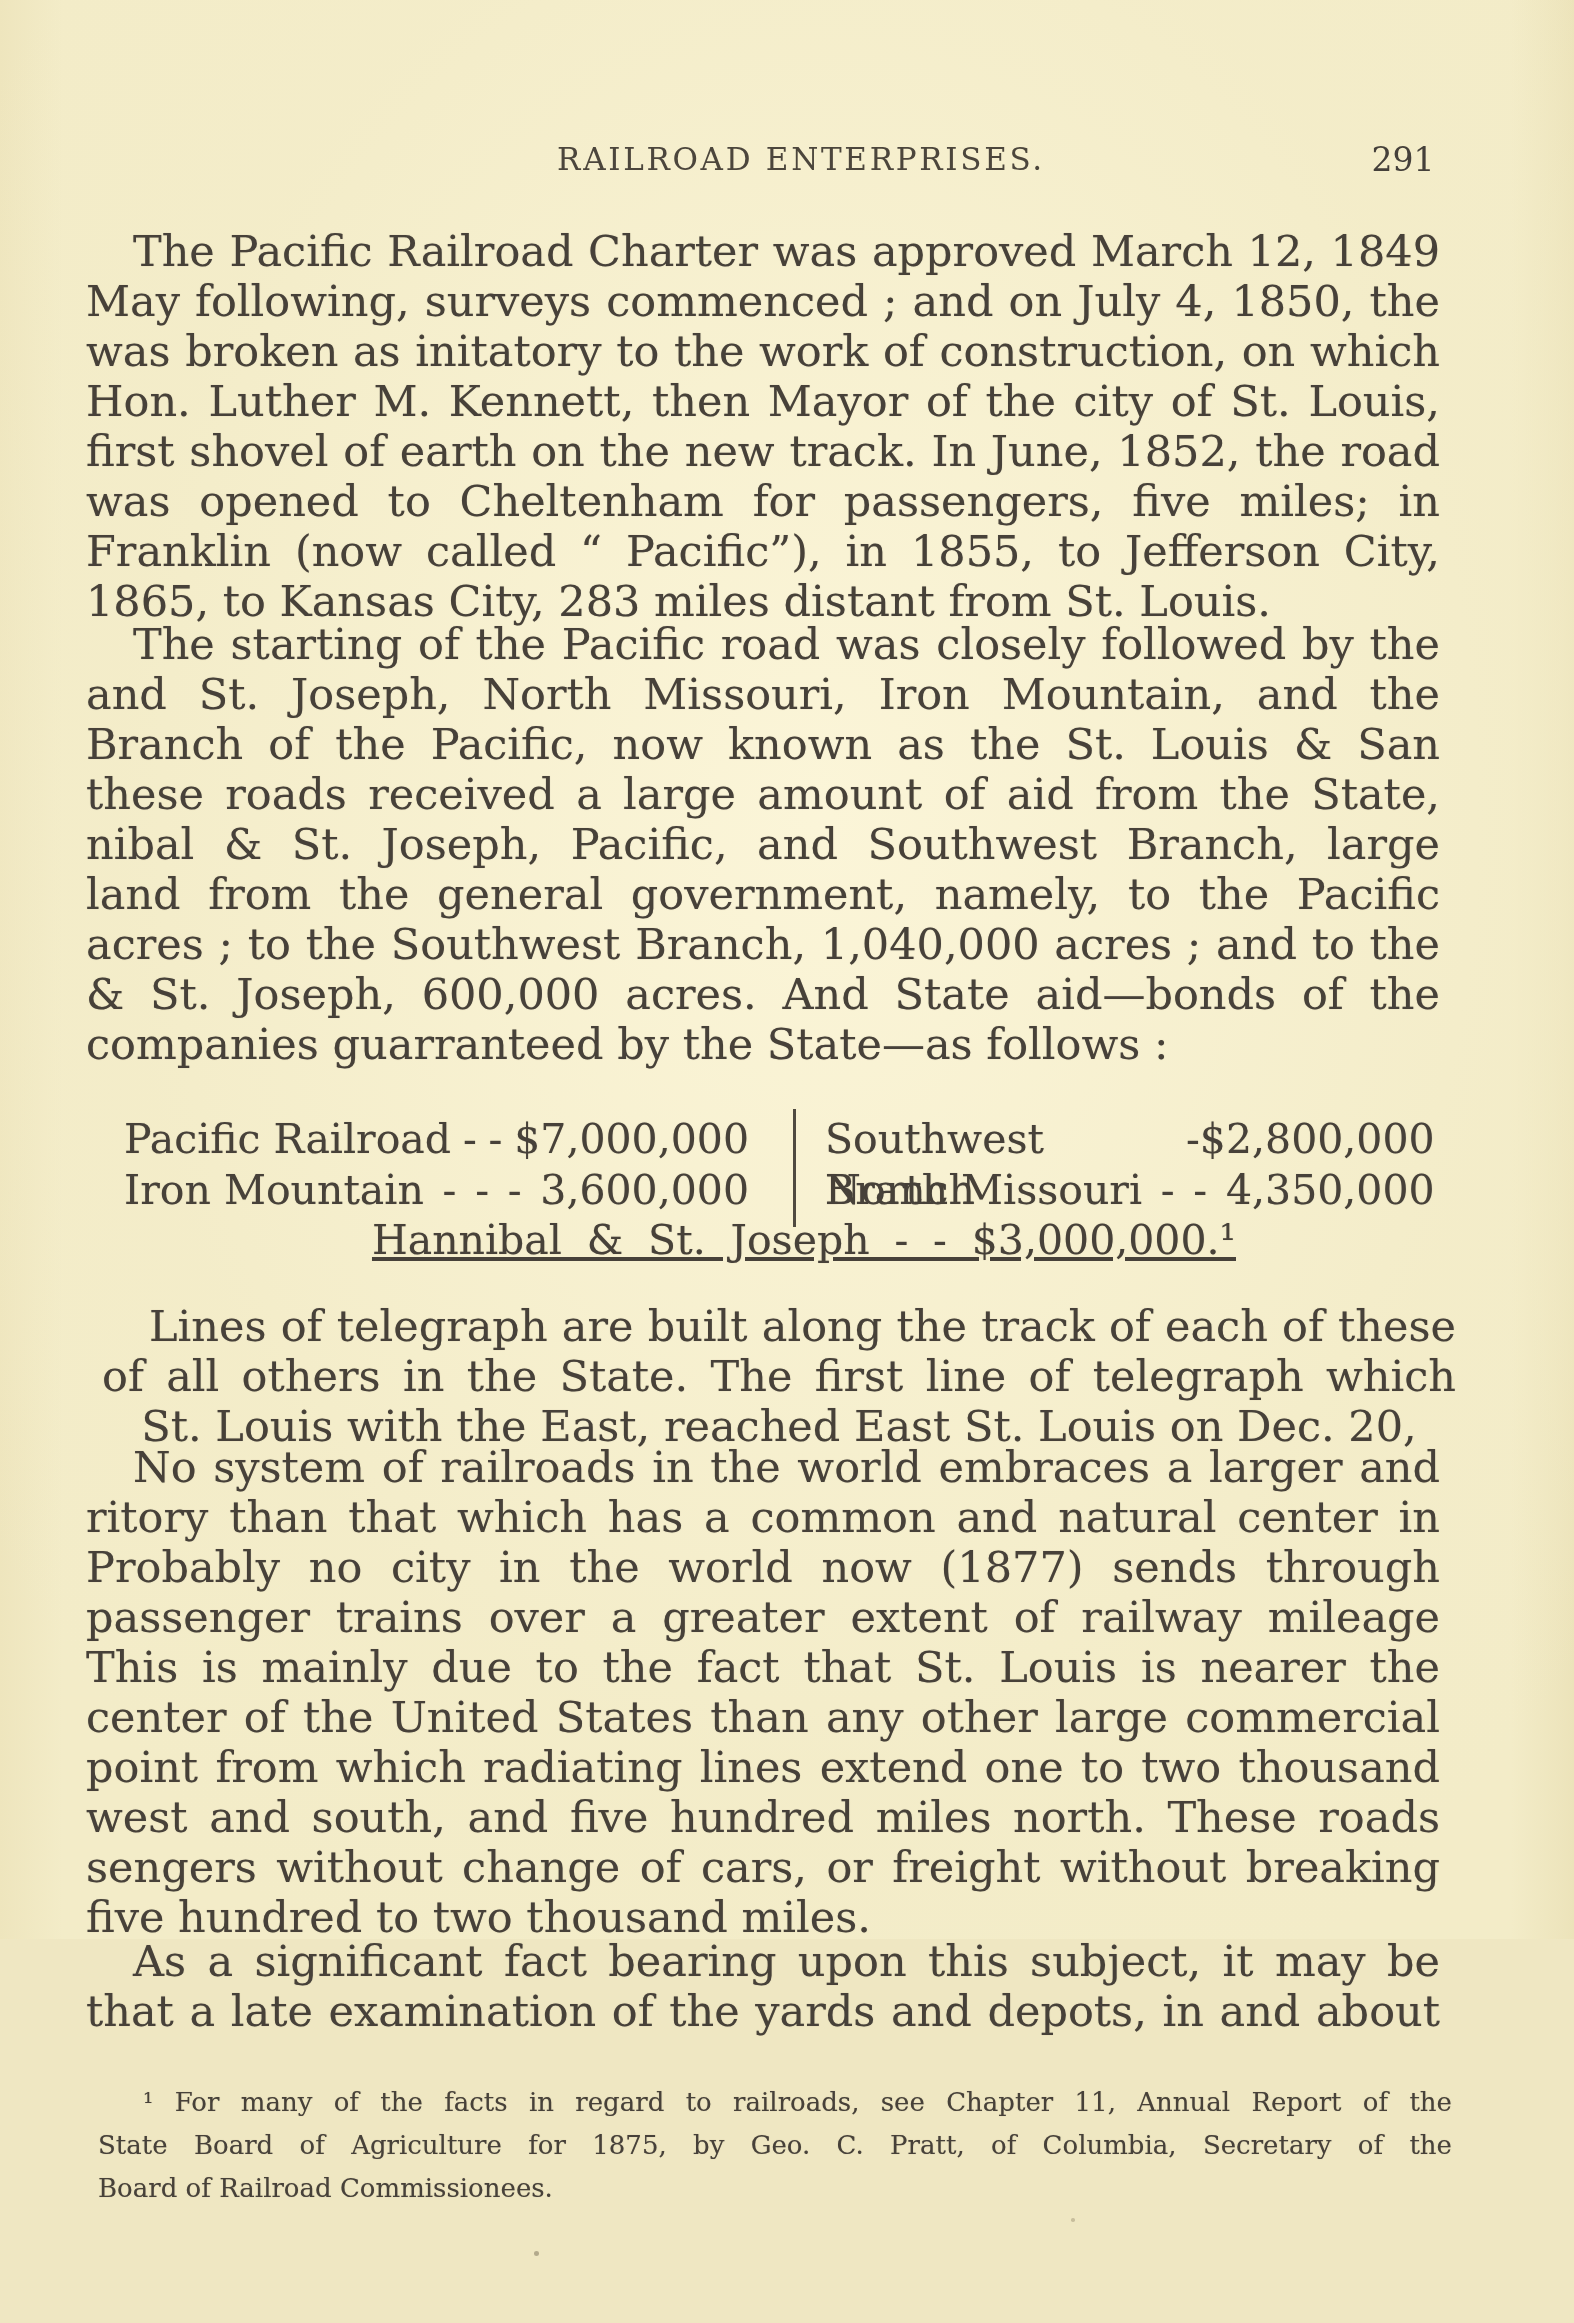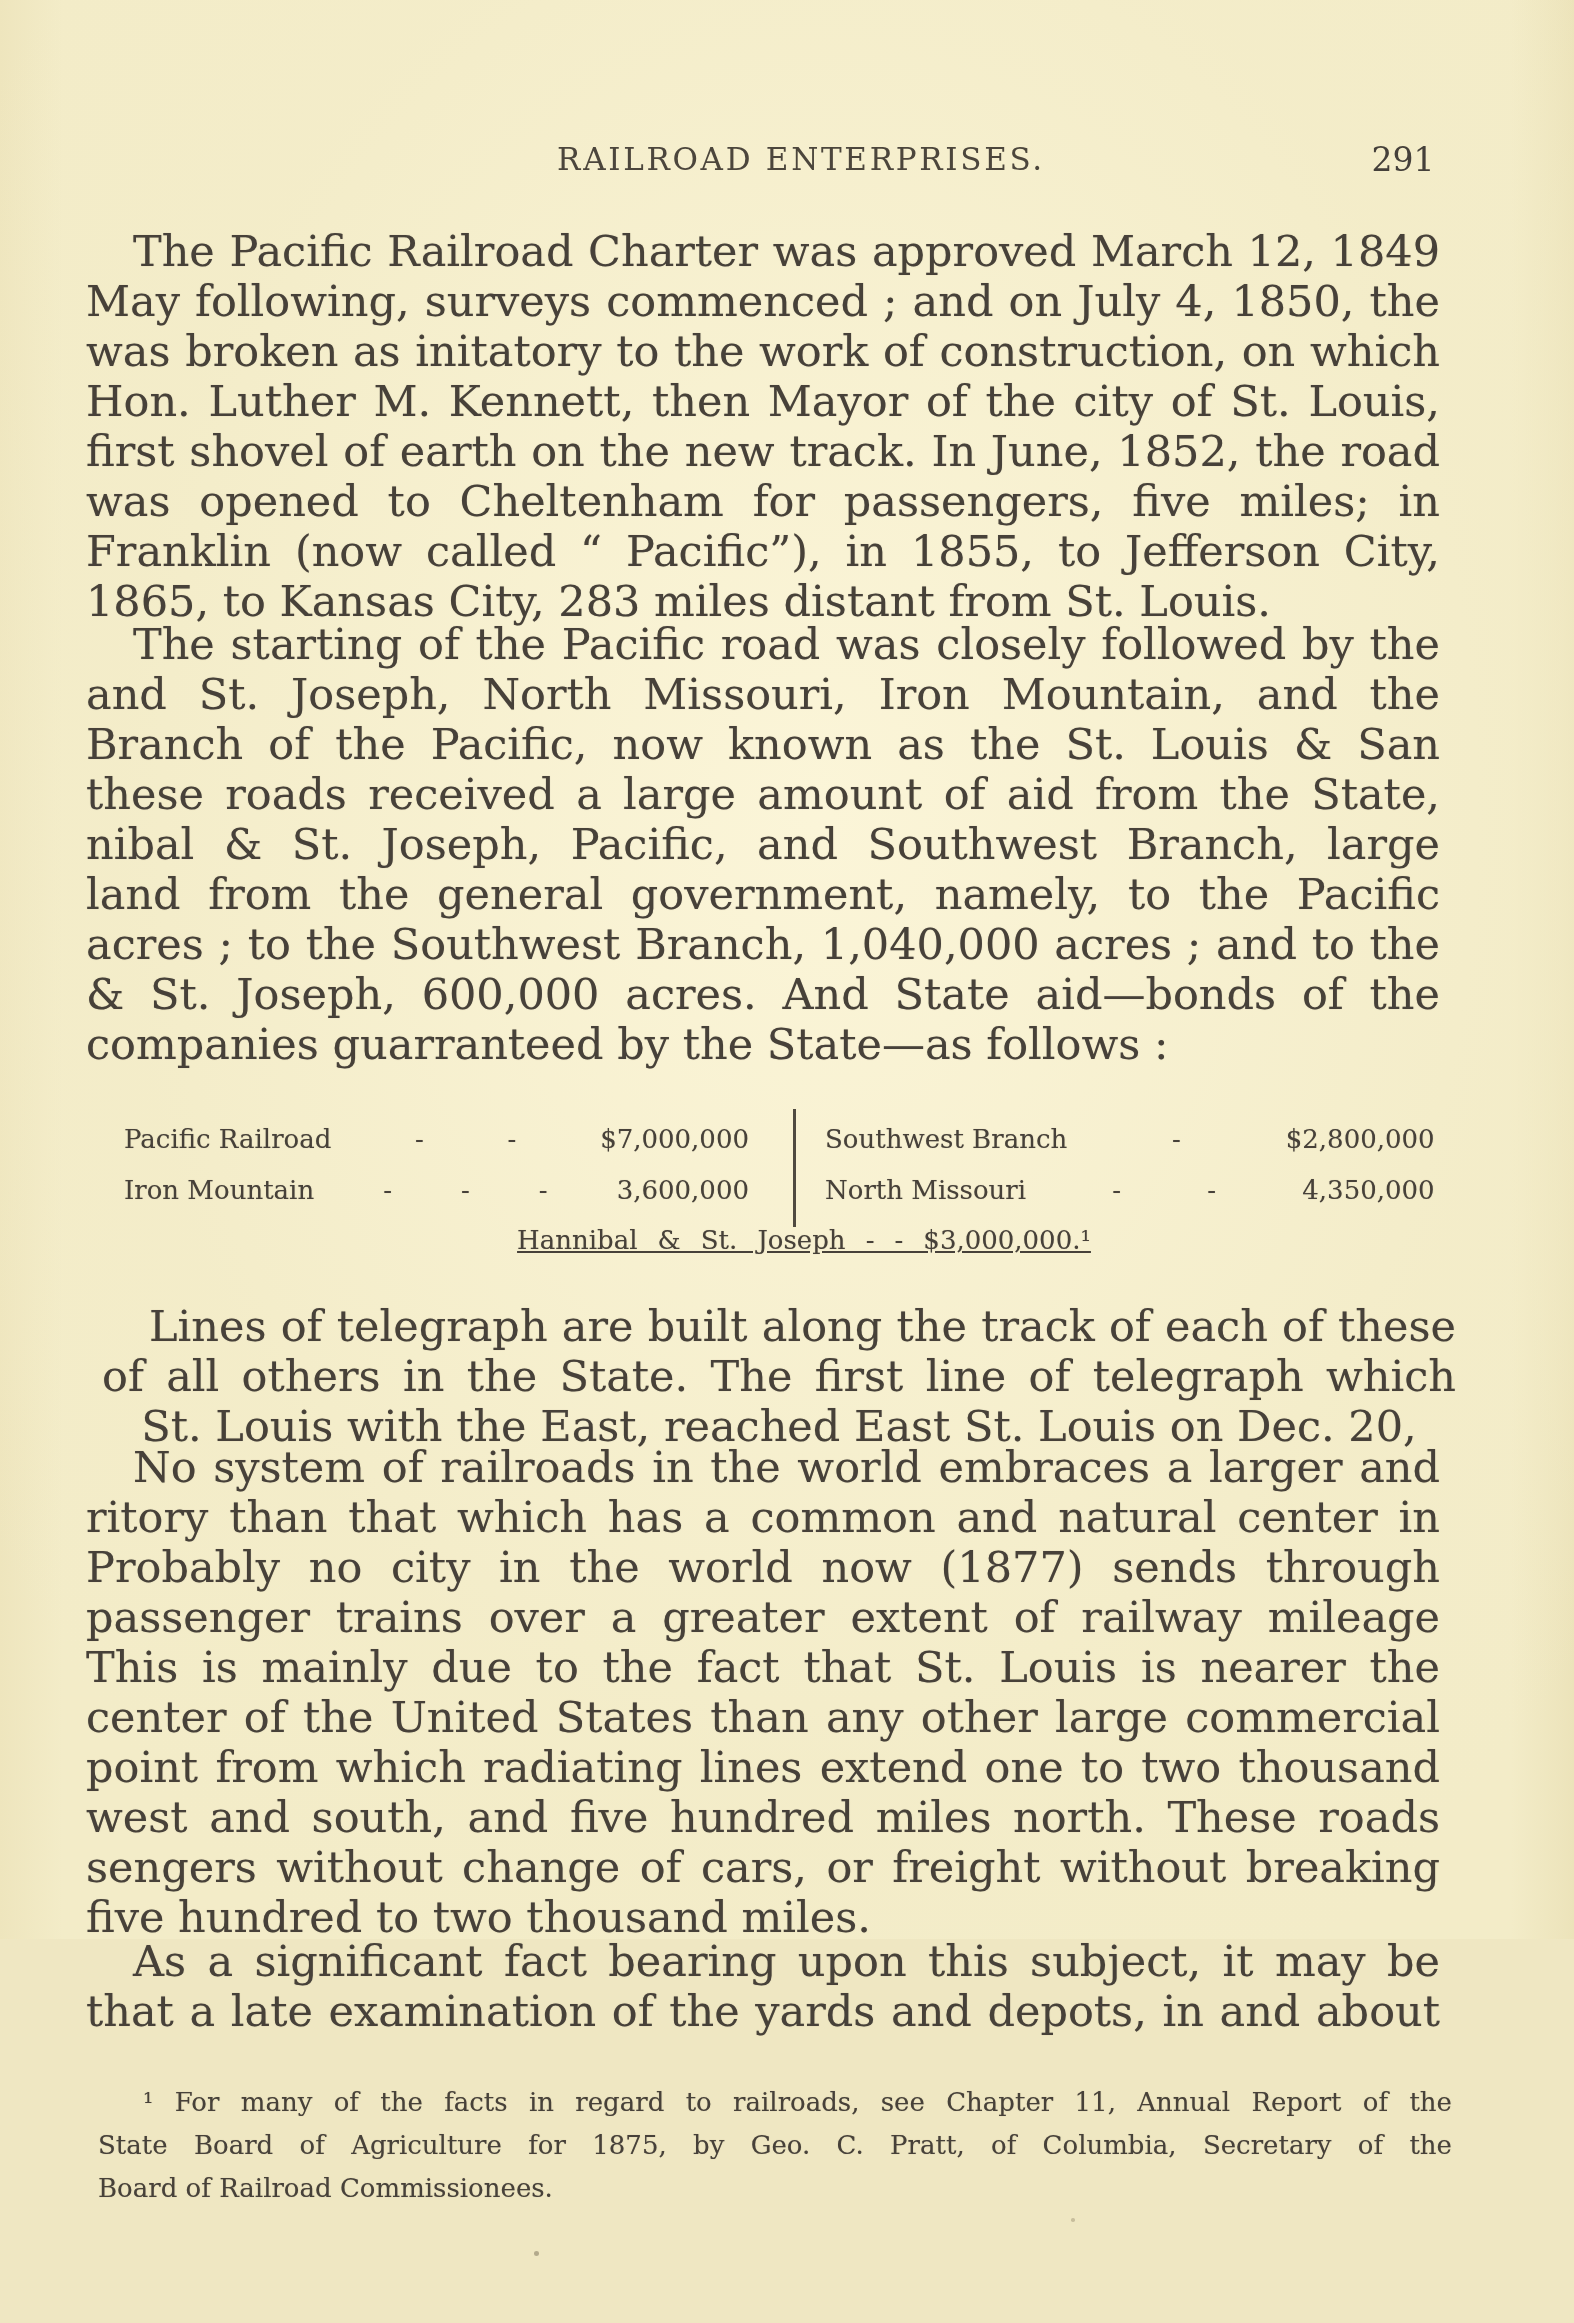--- a/index.html
+++ b/index.html
@@ -27,21 +27,21 @@
   .para{font-size:43px;}
   .line{
     height:50px;line-height:50px;overflow:hidden;
     text-align:justify;text-align-last:justify;
     text-shadow:0 0 0.9px rgba(71,65,57,.35);
   }
   .line.last{text-align:center;text-align-last:left;}
   .line.indent{text-indent:47px;}
   #p1{top:226px;} #p2{top:619px;} #p3{top:1301px;margin-left:16px;} #p4{top:1442px;} #p5{top:1936px;}
   
-  .bond-table{top:1114px;font-size:26px;height:159px;}
+  .bond-table{top:1114px;font-size:41px;height:159px;}
   .bt-col{position:absolute;top:0;}
   .bt-left{left:0;width:708px;}
   .bt-right{left:739px;width:615px;}
   .bt-row{display:flex;align-items:baseline;height:51px;line-height:51px;
     text-shadow:0 0 0.9px rgba(71,65,57,.35);}
   .bt-left .bt-row{padding-left:38px;padding-right:45px;}
   .bt-right .bt-row{padding-right:5.4px;}
   .bt-dashes{flex:1;display:flex;justify-content:space-evenly;}
   .bt-divider{position:absolute;left:707px;top:-5.4px;width:2.7px;height:118px;background:#504a40;}
   .bt-center{position:absolute;left:0;top:101px;width:100%;height:51px;line-height:51px;

